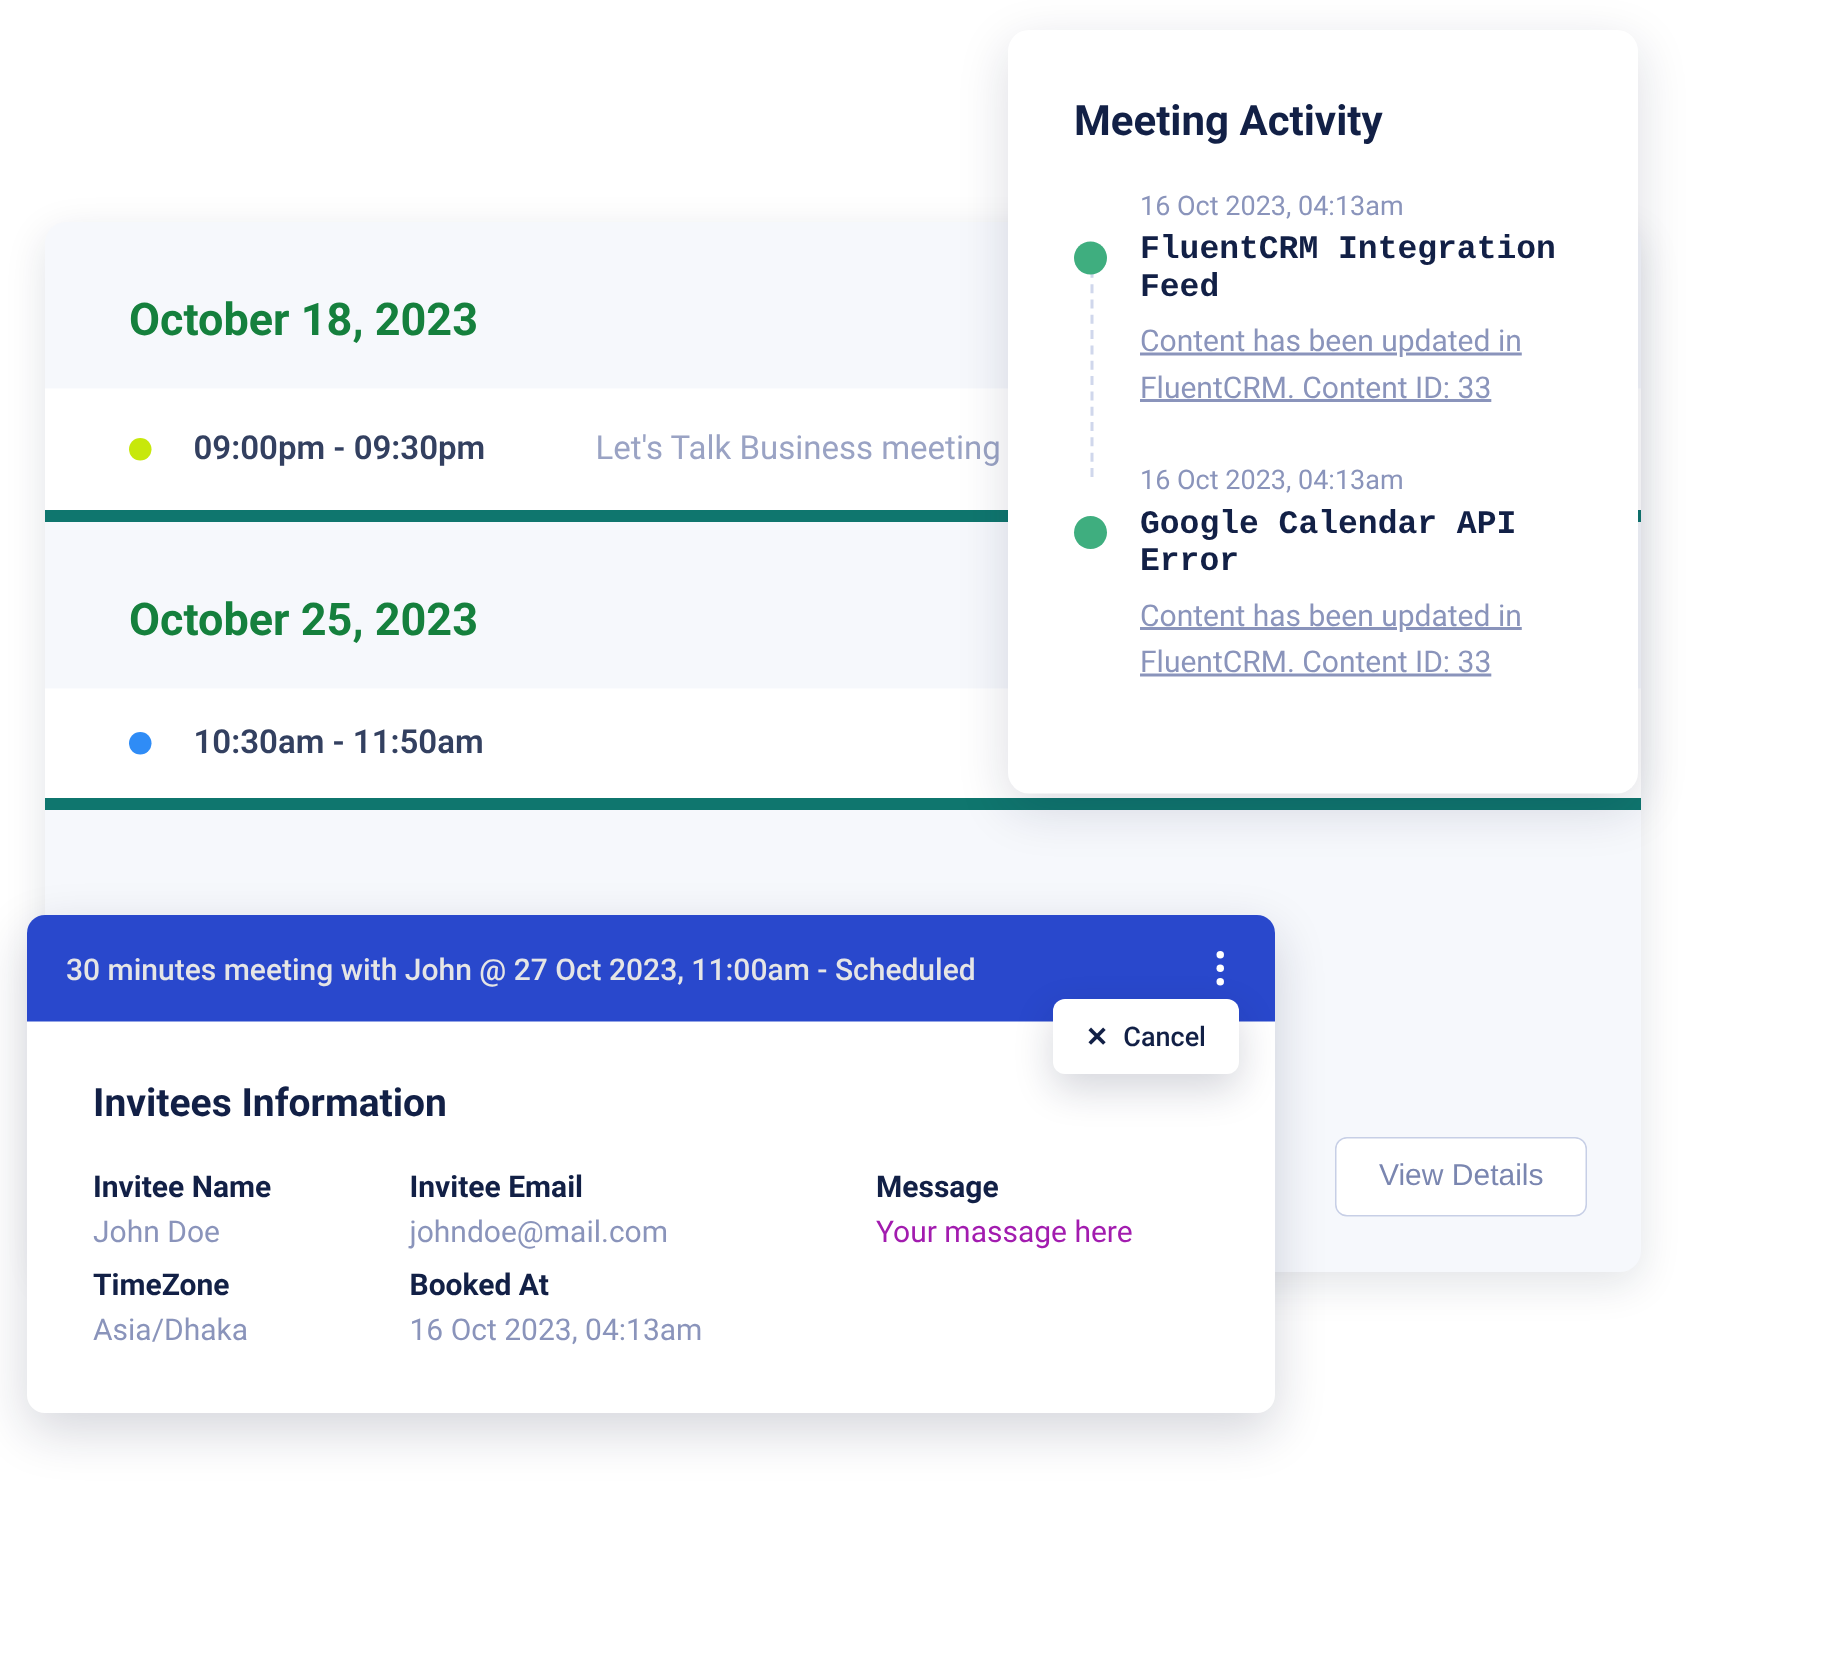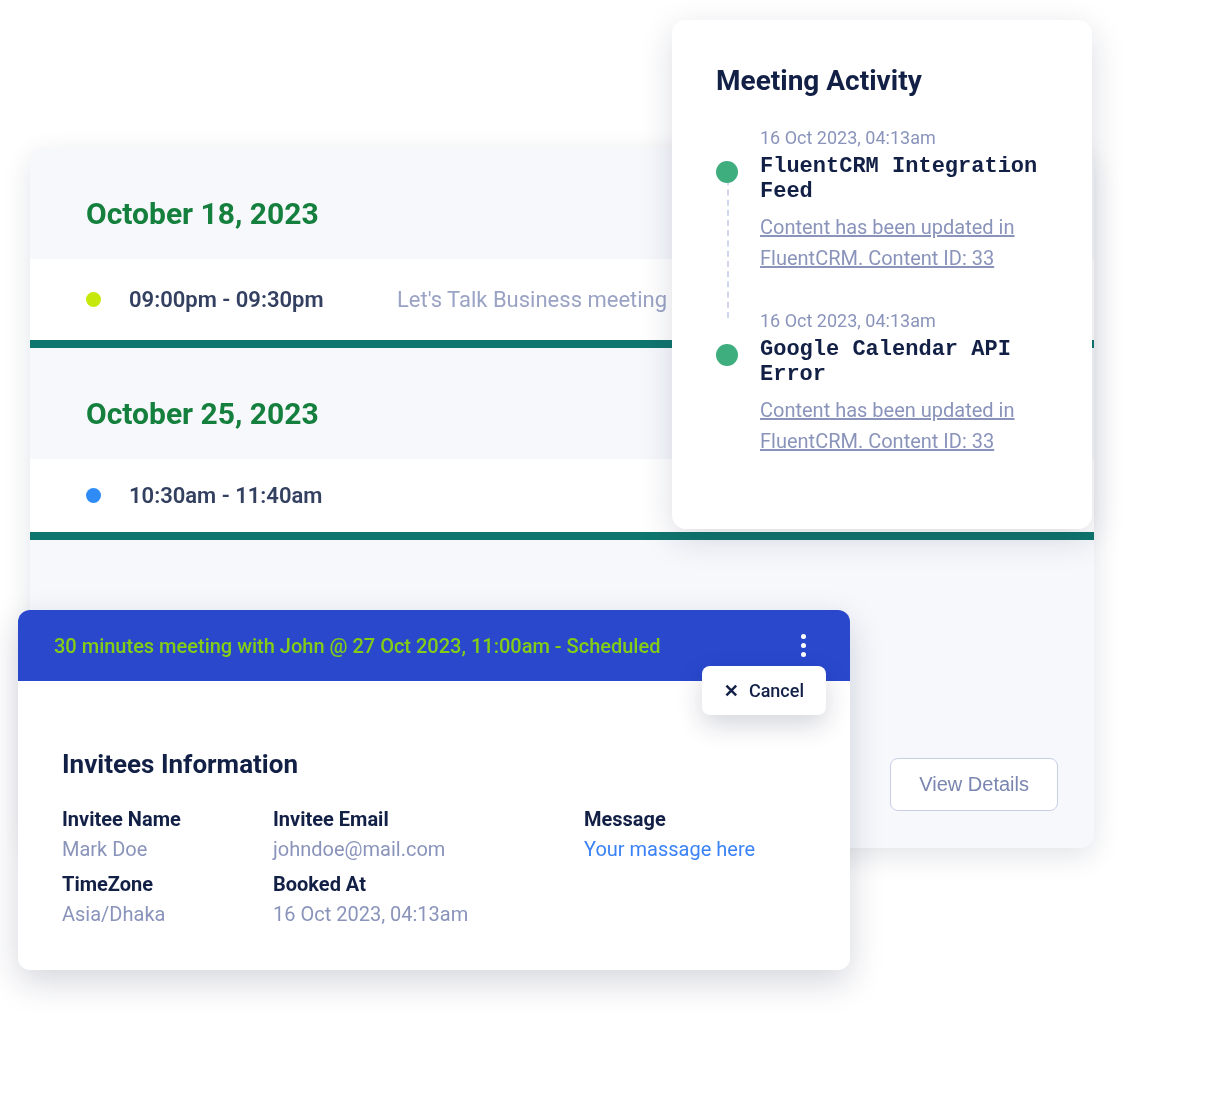--- a/index.html
+++ b/index.html
@@ -128,23 +128,23 @@
     left: 18px;
     top: 610px;
     width: 832px;
     background: #ffffff;
     border-radius: 12px;
     box-shadow: 0 12px 34px rgba(20,30,60,0.18);
     overflow: visible;
   }
   .detail-header {
     background: #2948cc;
-    color: #84cc16;
+    color: #e5e5e5;
     border-radius: 12px 12px 0 0;
-    padding: 20px 36px;
+    padding: 20px 26px;
     display: flex;
     align-items: center;
     justify-content: space-between;
   }
   .detail-title {
     font-size: 20px;
     font-weight: 500;
   }
   .kebab {
     display: flex;
@@ -175,21 +175,20 @@
     color: #122046;
     font-weight: 600;
   }
   .cancel-label {
     font-size: 18px;
     color: #122046;
     font-weight: 500;
   }
   .detail-body {
     padding: 40px 32px 44px 44px;
-    margin-top: 28px;
   }
   .section-title {
     font-size: 26px;
     font-weight: 700;
     color: #122046;
     margin-bottom: 28px;
   }
   .info-grid {
     display: grid;
     grid-template-columns: 200px 300px 1fr;
@@ -201,38 +200,38 @@
     color: #122046;
     font-size: 20px;
     font-weight: 700;
     margin-bottom: 6px;
   }
   .info-value {
     color: #8a94bb;
     font-size: 20px;
   }
   .info-value.dark {
-    color: #3b82f6;
+    color: #a21caf;
   }
 </style>
 </head>
 <body>
 
 <div class="schedule-card">
   <div class="sched-date">October 18, 2023</div>
   <div class="sched-row">
     <span class="dot dot-lime"></span>
     <span class="sched-time">09:00pm - 09:30pm</span>
     <span class="sched-desc">Let's Talk Business meeting between Shahjahan Jewel &amp; Mark</span>
   </div>
 
   <div class="sched-date">October 25, 2023</div>
   <div class="sched-row">
     <span class="dot dot-blue"></span>
-    <span class="sched-time">10:30am - 11:40am</span>
+    <span class="sched-time">10:30am - 11:50am</span>
   </div>
 
   <button class="view-btn vb1">View Details</button>
 
 </div>
 
 <div class="activity-card">
   <div class="activity-title">Meeting Activity</div>
 
   <div class="activity-item">
@@ -263,21 +262,21 @@
   <div class="cancel-pop">
     <span class="cancel-x">✕</span>
     <span class="cancel-label">Cancel</span>
   </div>
 
   <div class="detail-body">
     <div class="section-title">Invitees Information</div>
     <div class="info-grid">
       <div>
         <div class="info-label">Invitee Name</div>
-        <div class="info-value">Mark Doe</div>
+        <div class="info-value">John Doe</div>
       </div>
       <div>
         <div class="info-label">Invitee Email</div>
         <div class="info-value">johndoe@mail.com</div>
       </div>
       <div>
         <div class="info-label">Message</div>
         <div class="info-value dark">Your massage here</div>
       </div>
       <div>

